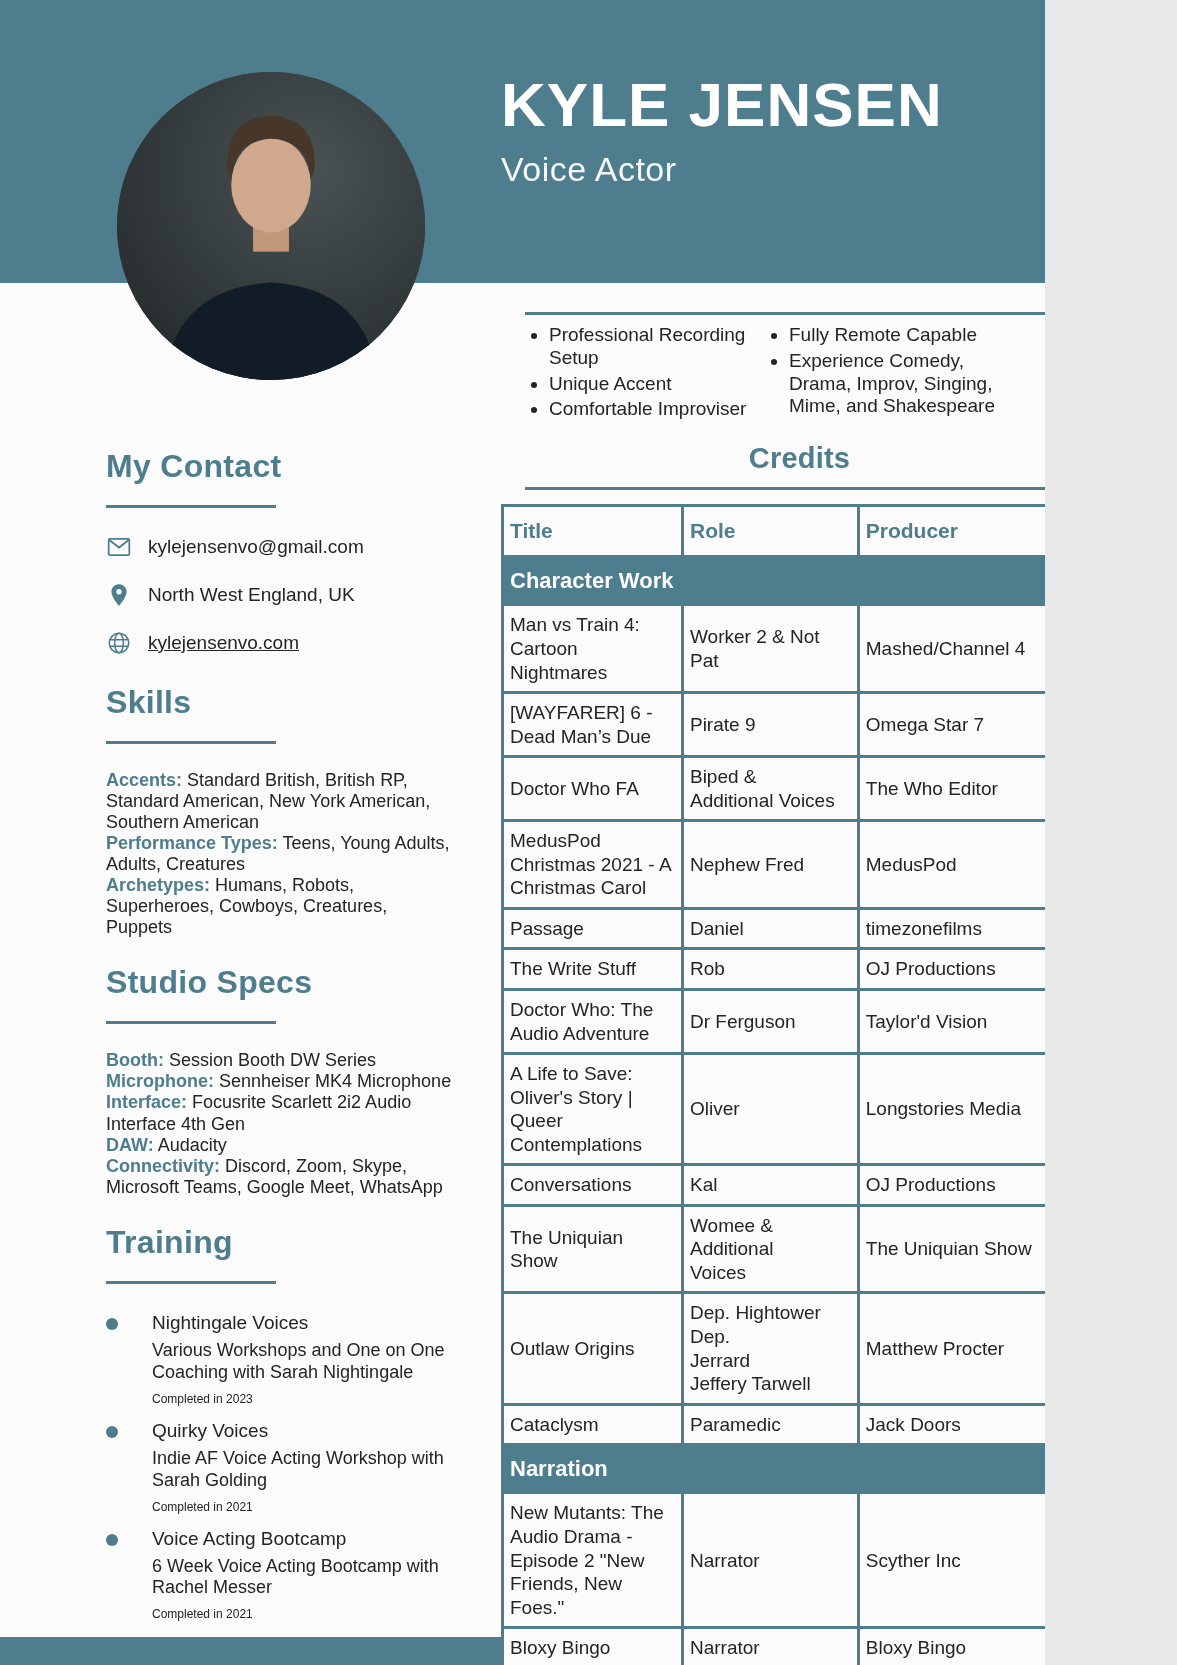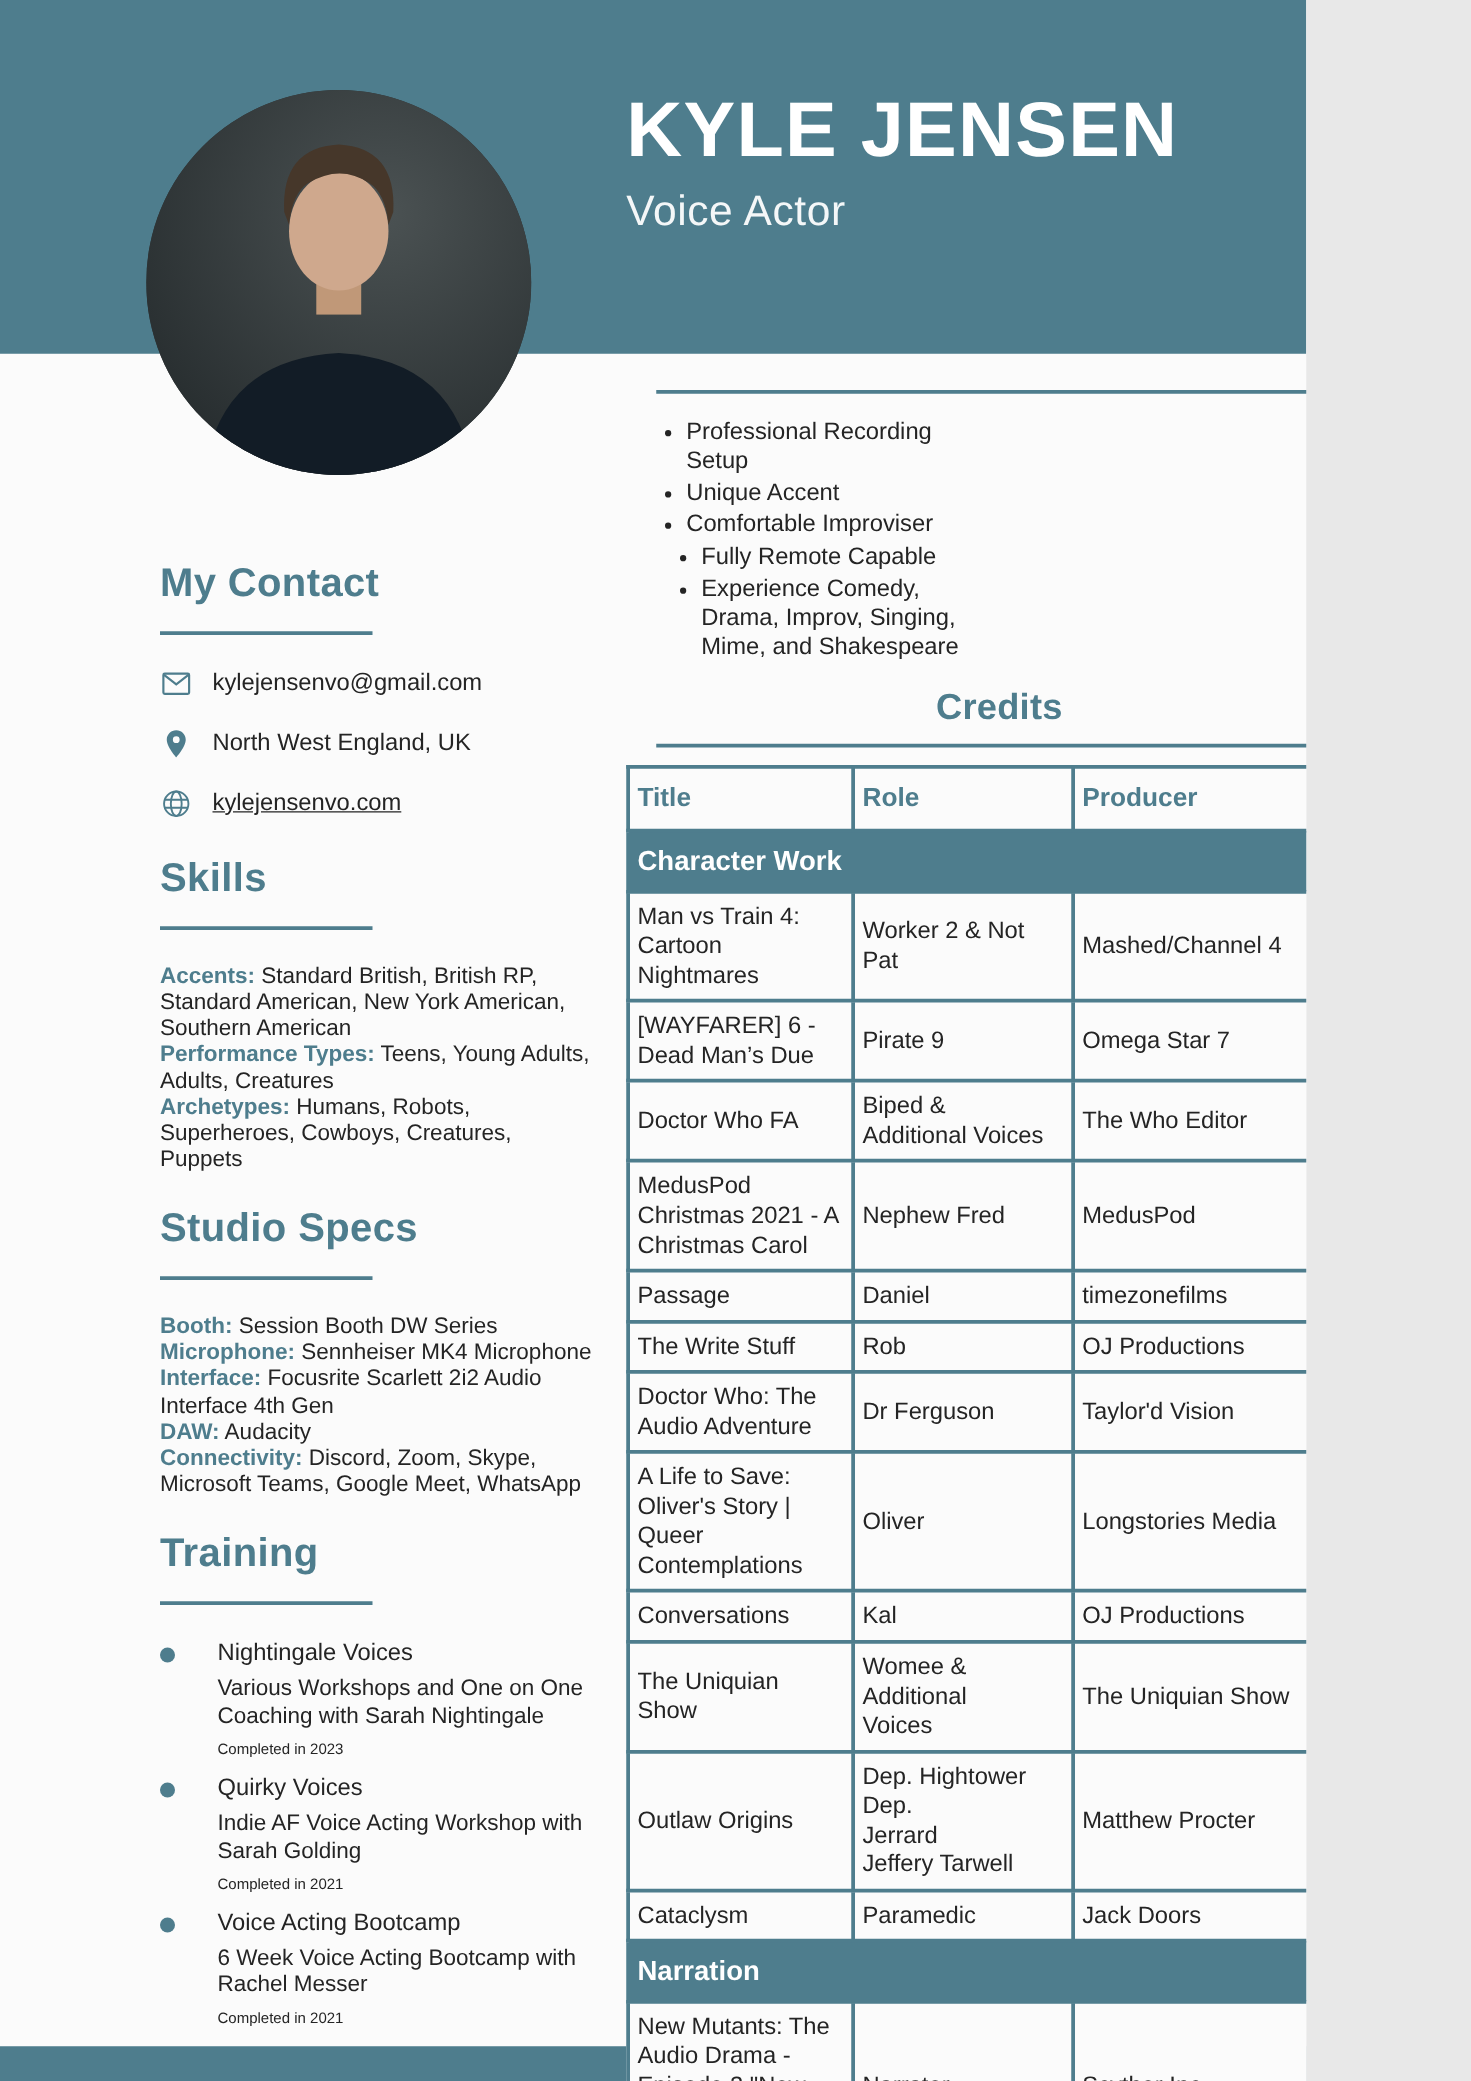--- a/index.html
+++ b/index.html
@@ -20,21 +20,21 @@
   .photo{
     position:absolute; left:117px; top:72px; width:308px; height:308px;
     border-radius:50%; overflow:hidden; background:#2c3233;
   }
   .photo svg{ display:block; width:100%; height:100%; }
   .head{ position:absolute; left:501px; top:74px; color:#fff; }
   .head h1{ font-size:62px; font-weight:800; letter-spacing:1px; line-height:1; }
   .head .role{ font-size:34px; font-weight:400; margin-top:14px; letter-spacing:.5px; color:#f4f7f8; }
 
   
-  .left{ position:absolute; left:128px; top:448px; width:352px; }
+  .left{ position:absolute; left:106px; top:448px; width:352px; }
   .left h2{ font-size:32px; color:var(--accent); font-weight:800; letter-spacing:.3px; }
   .rule{ width:170px; height:3px; background:var(--accent); margin-top:20px; }
   .contact-list{ margin-top:26px; }
   .contact-item{ display:flex; align-items:center; gap:16px; margin-bottom:22px; font-size:19px;margin-top:11px; }
   .contact-item svg{ width:26px; height:26px; flex:0 0 auto; color:var(--accent); }
   a.site{ color:var(--text); text-decoration:underline; cursor:pointer; }
   .sect{ margin-top:26px; }
   .sect.skills{ margin-top:28px; }
   .spec-list{ margin-top:26px; font-size:18px; line-height:1.17; }
   .lab{ color:var(--accent); font-weight:700; }
@@ -43,21 +43,21 @@
   .dot{ width:12px; height:12px; border-radius:50%; background:var(--accent); margin-top:6px; flex:0 0 auto; }
   .tcol{ flex:1; }
   .tname{ font-size:19px; }
   .tdetail{ font-size:18px; line-height:1.22; margin-top:6px; }
   .tdone{ font-size:12px; margin-top:8px; }
 
   
   .right{ position:absolute; left:501px; top:296px; width:597px; }
   .rhead{ text-align:center; color:var(--accent); font-size:29px; font-weight:800; letter-spacing:.2px; }
   .rule-wide{ width:549px; height:3px; background:var(--accent); margin:16px auto 0; }
-  .bullets{ display:flex; margin-top:20px; padding-left:28px; font-size:19px; line-height:1.2;flex-direction:column; }
+  .bullets{ display:flex; margin-top:9px; padding-left:28px; font-size:19px; line-height:1.2; }
   .bullets ul{ list-style:disc; margin:0; }
   ul.b1{ width:228px; padding-left:20px; }
   ul.b2{ width:260px; padding-left:20px; margin-left:12px; }
   .bullets li{ white-space:pre-line; margin-bottom:3px; }
   .rhead.credits{ margin-top:18px; }
   .rule-wide.r2{ margin-top:12px; }
   table.credits-table{
     border-collapse:collapse; width:100%; margin-top:14px; background:var(--bg);
   }
   .credits-table th, .credits-table td{

